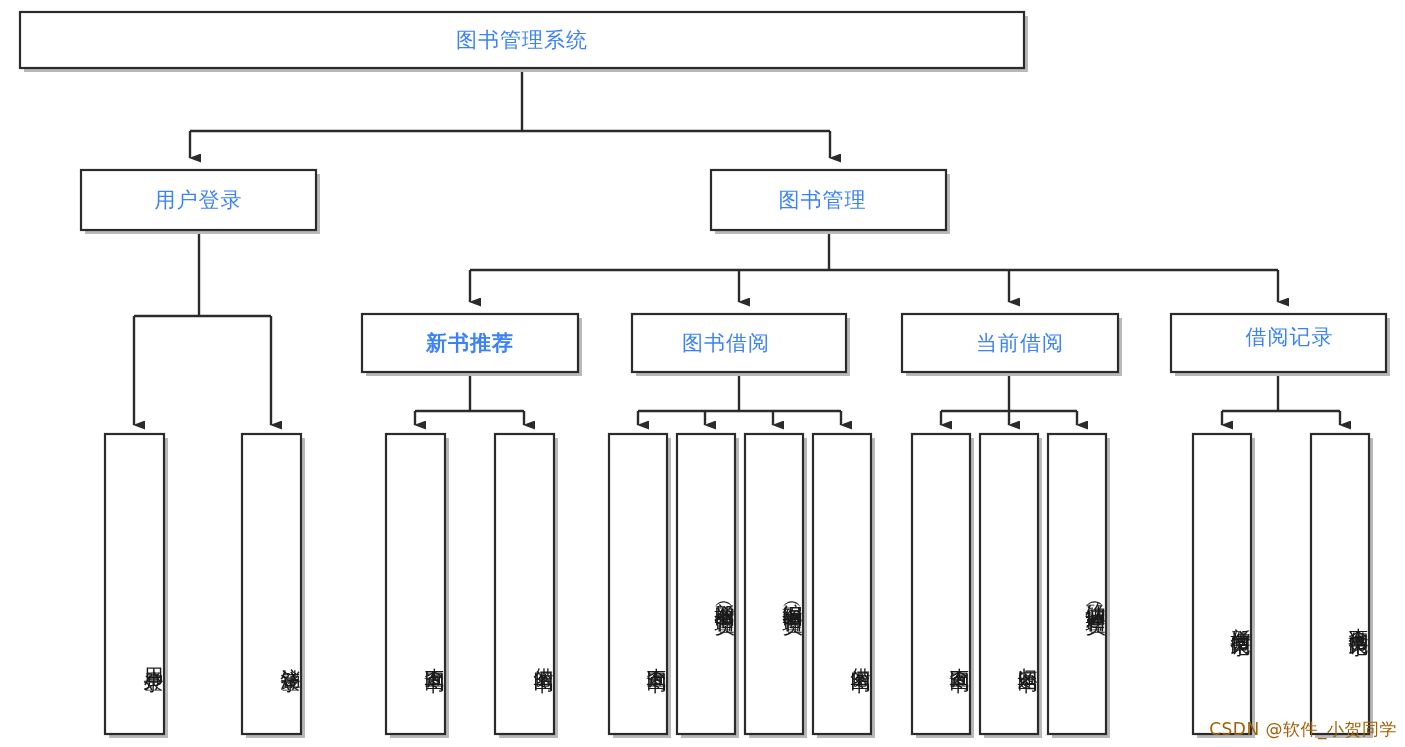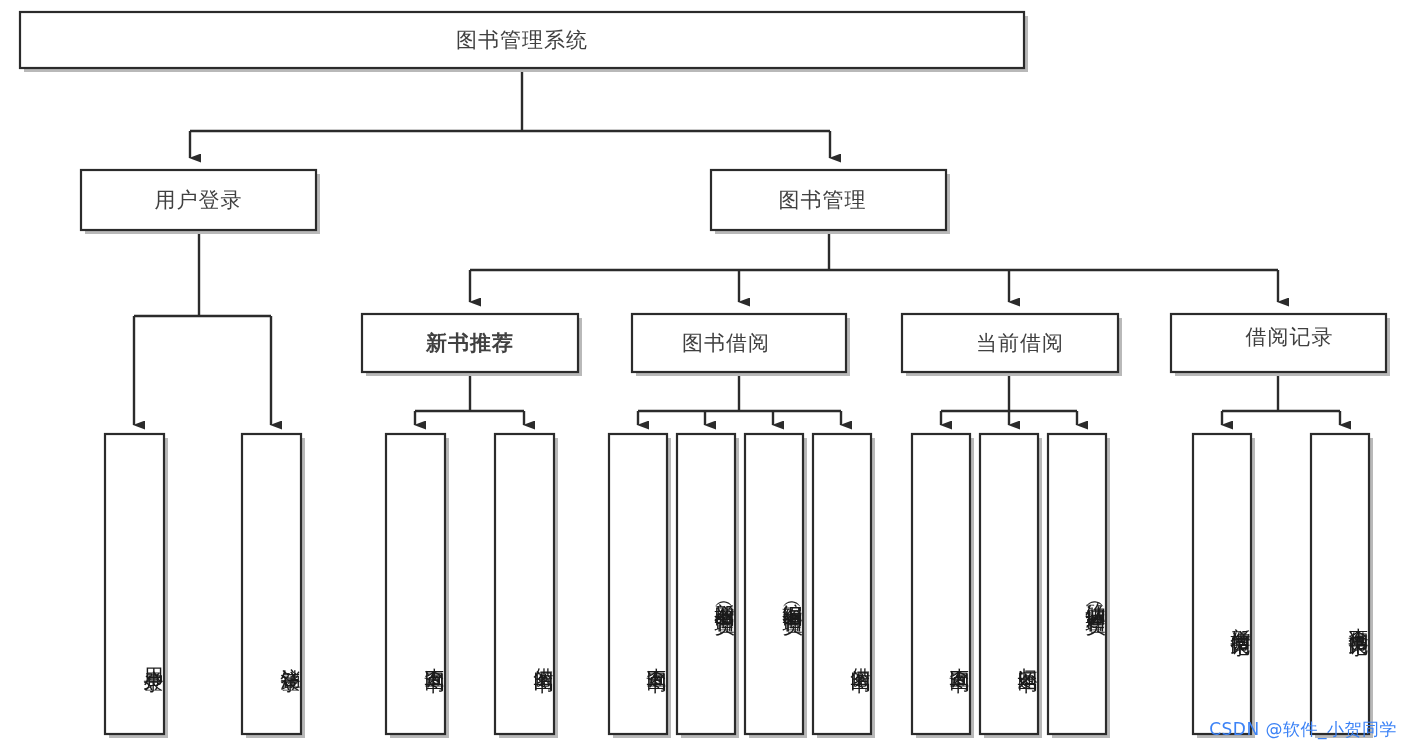--- a/index.html
+++ b/index.html
@@ -54,32 +54,32 @@
     white-space: nowrap;
     pointer-events: none;
   }
   .htext-wrap {
     position: absolute;
     display: flex;
     align-items: center;
     justify-content: center;
     font-family: "DejaVu Sans", "Liberation Sans", sans-serif;
     font-size: 21px;
-    color: #404040;
+    color: #3b82f6;
     letter-spacing: 1px;
     white-space: nowrap;
     pointer-events: none;
   }
   #watermark {
     position: absolute;
     right: 8px;
     bottom: 6px;
     font-family: "DejaVu Sans", "Liberation Sans", sans-serif;
     font-size: 17px;
-    color: #3b82f6;
+    color: #a16207;
     letter-spacing: 0.5px;
     white-space: nowrap;
   }
 </style>
 </head>
 <body>
 
 <div id="diagram-root">
 
   <svg id="flowchart" viewBox="0 0 1405 747">

